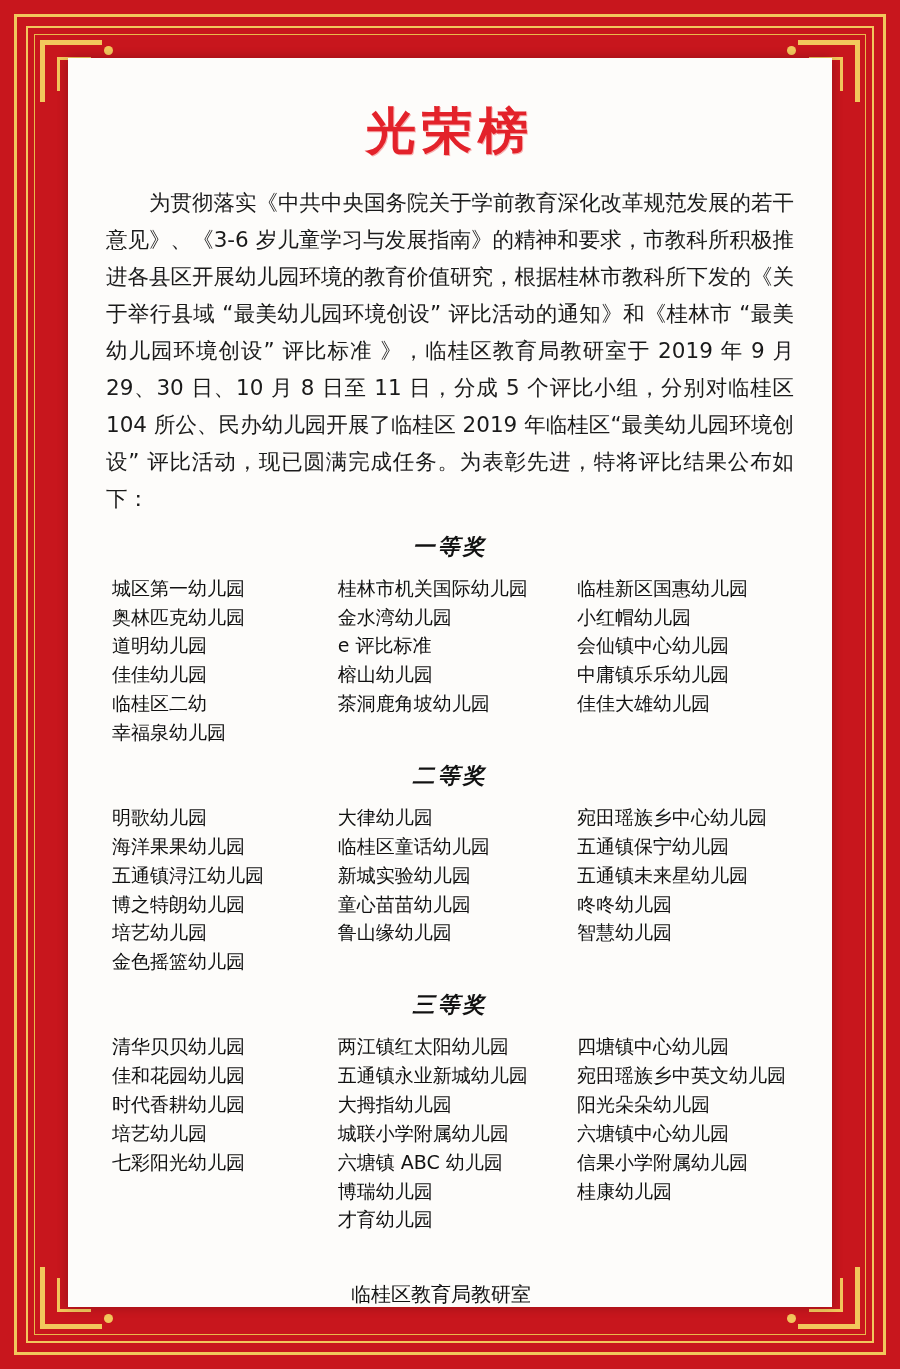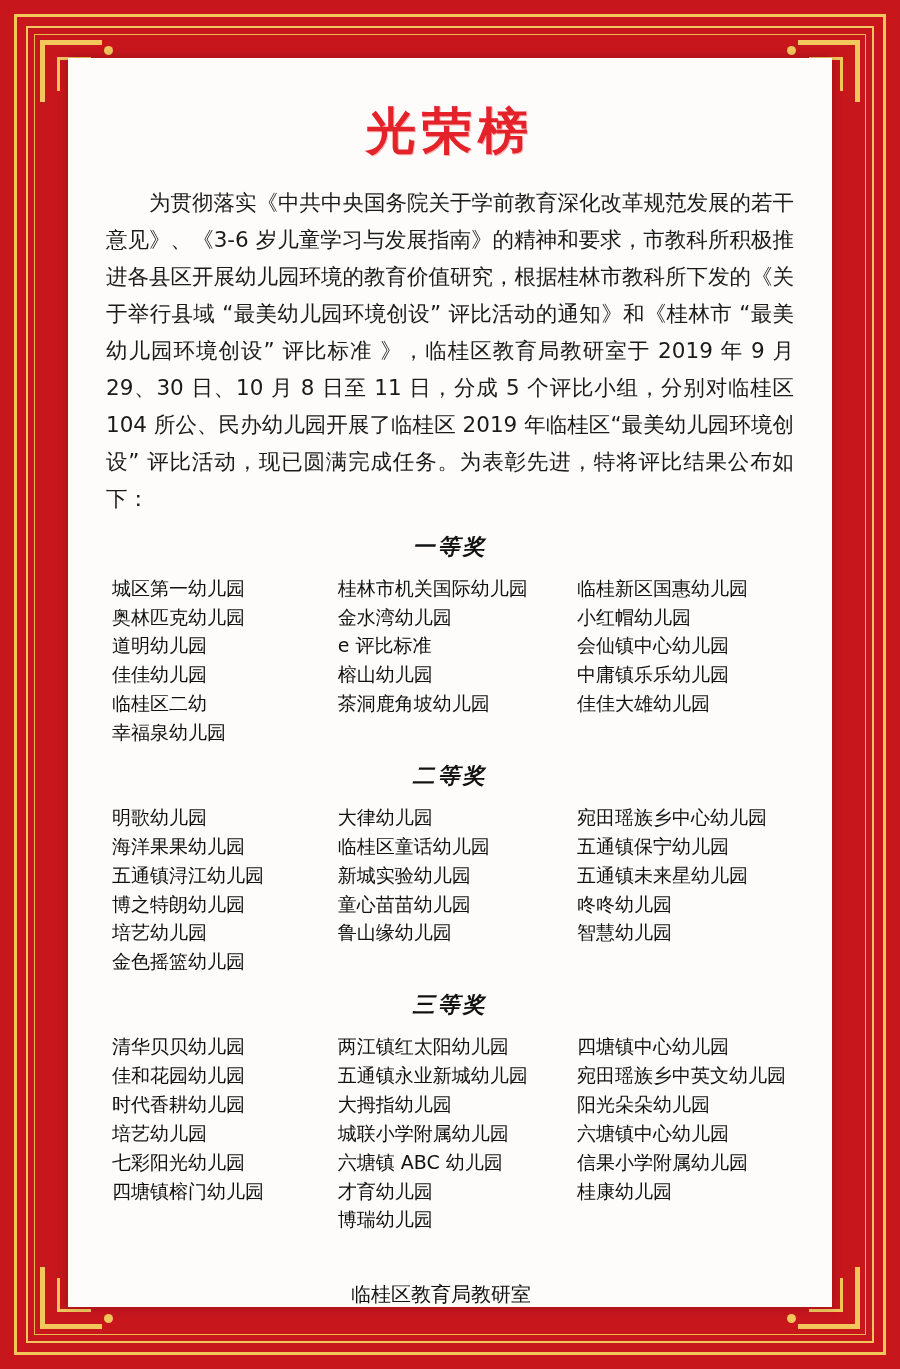--- a/index.html
+++ b/index.html
@@ -221,30 +221,29 @@
     </div>
 
     <div class="award-head">三等奖</div>
     <div class="cols">
       <div class="col c1">
         <div class="entry">清华贝贝幼儿园</div>
         <div class="entry">佳和花园幼儿园</div>
         <div class="entry">时代香耕幼儿园</div>
         <div class="entry">培艺幼儿园</div>
         <div class="entry">七彩阳光幼儿园</div>
-        <div class="entry">四塘镇榕门幼儿园</div>
       </div>
       <div class="col c2">
         <div class="entry">两江镇红太阳幼儿园</div>
         <div class="entry">五通镇永业新城幼儿园</div>
         <div class="entry">大拇指幼儿园</div>
         <div class="entry">城联小学附属幼儿园</div>
         <div class="entry">六塘镇 ABC 幼儿园</div>
+        <div class="entry">博瑞幼儿园</div>
         <div class="entry">才育幼儿园</div>
-        <div class="entry">博瑞幼儿园</div>
       </div>
       <div class="col c3">
         <div class="entry">四塘镇中心幼儿园</div>
         <div class="entry">宛田瑶族乡中英文幼儿园</div>
         <div class="entry">阳光朵朵幼儿园</div>
         <div class="entry">六塘镇中心幼儿园</div>
         <div class="entry">信果小学附属幼儿园</div>
         <div class="entry">桂康幼儿园</div>
       </div>
     </div>

